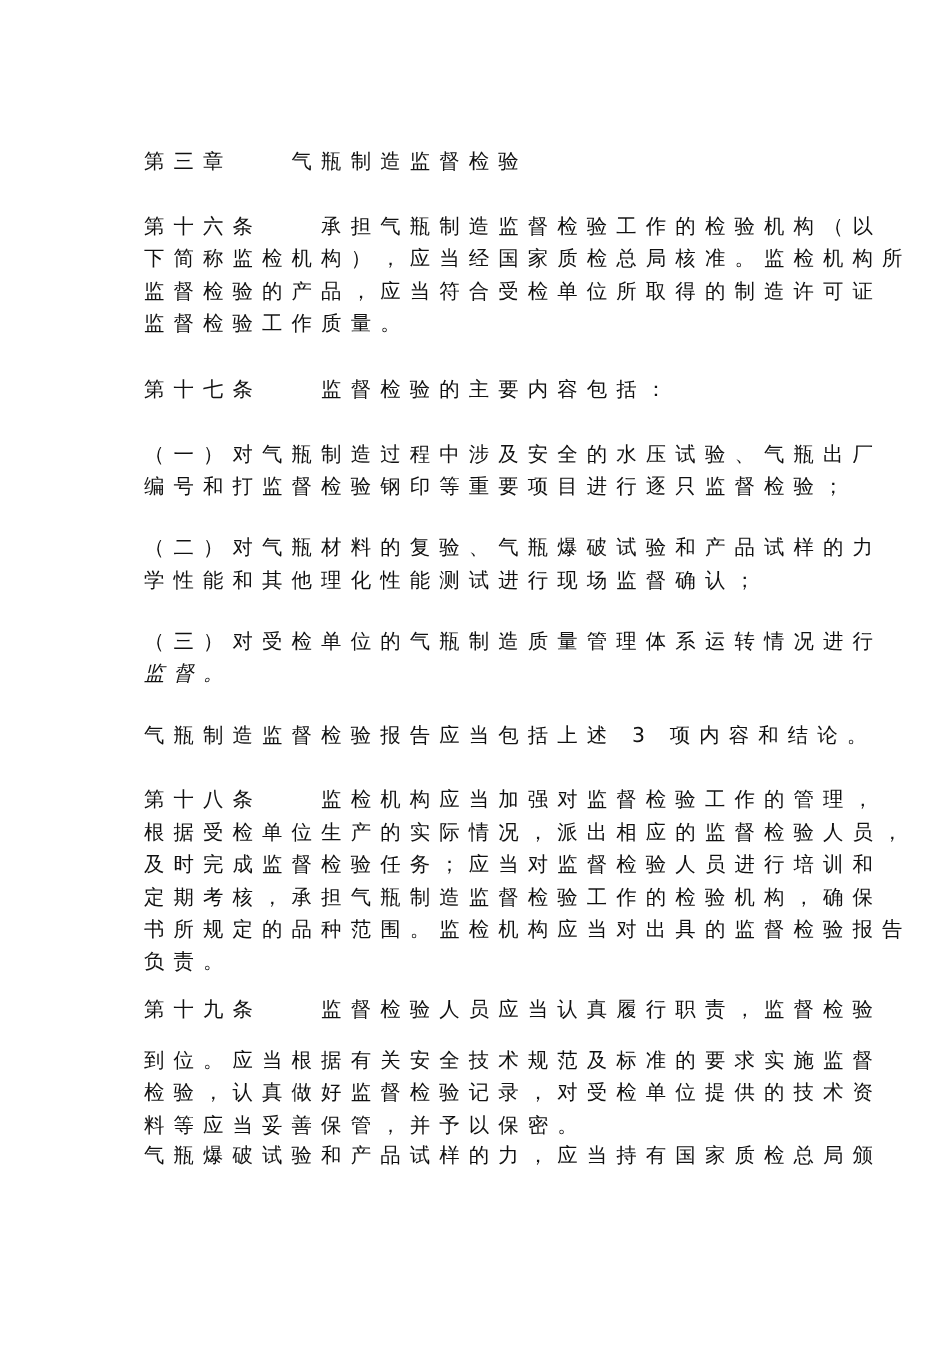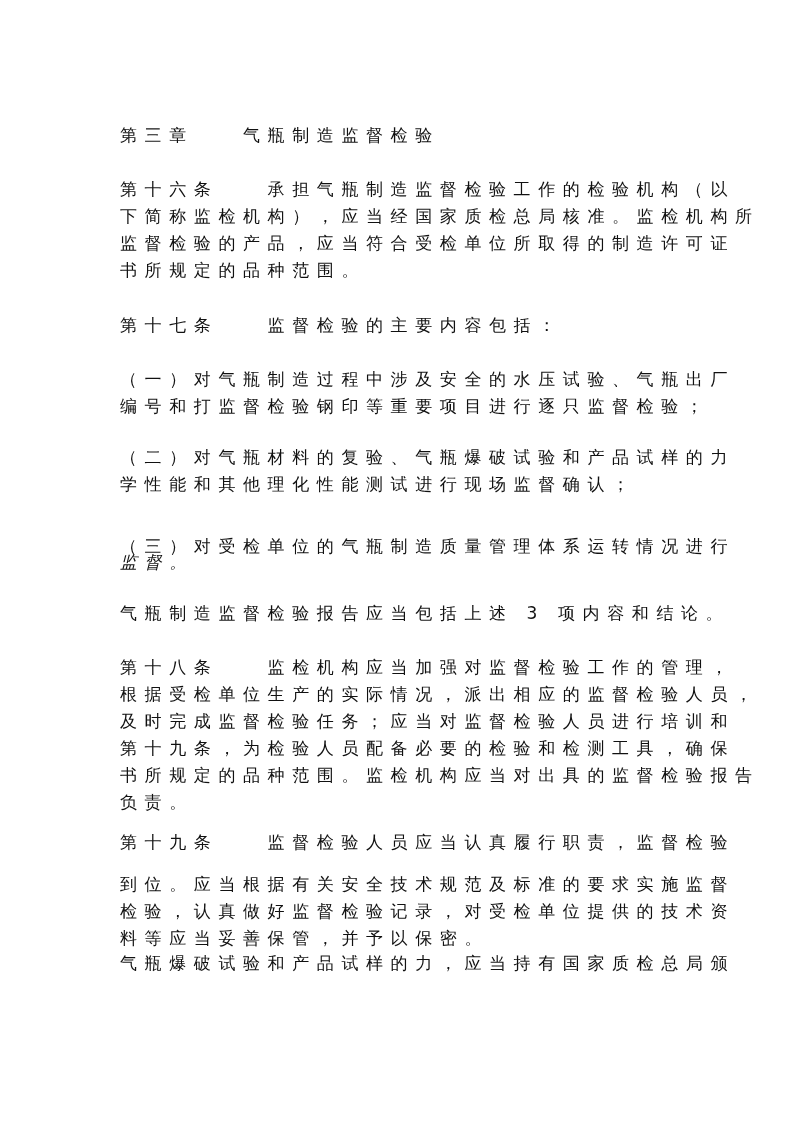--- a/index.html
+++ b/index.html
@@ -13,45 +13,45 @@
 <body>
 
 <div class="page" id="page">
     <div>
       <div class="line" style="top: 122px;">第三章　　气瓶制造监督检验</div>
     </div>
     <div>
       <div class="line" style="top: 176px;">第十六条　　承担气瓶制造监督检验工作的检验机构（以</div>
       <div class="line" style="top: 203px;">下简称监检机构），应当经国家质检总局核准。监检机构所</div>
       <div class="line" style="top: 230px;">监督检验的产品，应当符合受检单位所取得的制造许可证</div>
-      <div class="line" style="top: 257px;">书所规定的品种范围。</div>
+      <div class="line" style="top: 257px;">监督检验工作质量。</div>
     </div>
     <div>
       <div class="line" style="top: 312px;">第十七条　　监督检验的主要内容包括：</div>
     </div>
     <div>
       <div class="line" style="top: 366px;">（一）对气瓶制造过程中涉及安全的水压试验、气瓶出厂</div>
       <div class="line" style="top: 393px;">编号和打监督检验钢印等重要项目进行逐只监督检验；</div>
     </div>
     <div>
       <div class="line" style="top: 444px;">（二）对气瓶材料的复验、气瓶爆破试验和产品试样的力</div>
       <div class="line" style="top: 471px;">学性能和其他理化性能测试进行现场监督确认；</div>
     </div>
     <div>
-      <div class="line" style="top: 534px; font-family: Liberation Mono, monospace;">（三）对受检单位的气瓶制造质量管理体系运转情况进行</div>
+      <div class="line" style="top: 522px;">（三）对受检单位的气瓶制造质量管理体系运转情况进行</div>
       <div class="line" style="top: 549px; font-style: italic;">监督。</div>
     </div>
     <div>
       <div class="line" style="top: 600px;">气瓶制造监督检验报告应当包括上述 3 项内容和结论。</div>
     </div>
     <div>
       <div class="line" style="top: 654px;">第十八条　　监检机构应当加强对监督检验工作的管理，</div>
       <div class="line" style="top: 681px;">根据受检单位生产的实际情况，派出相应的监督检验人员，</div>
       <div class="line" style="top: 708px;">及时完成监督检验任务；应当对监督检验人员进行培训和</div>
-      <div class="line" style="top: 735px;">第十九条，为检验人员配备必要的检验和检测工具，确保</div>
+      <div class="line" style="top: 735px;">定期考核，承担气瓶制造监督检验工作的检验机构，确保</div>
       <div class="line" style="top: 762px;">书所规定的品种范围。监检机构应当对出具的监督检验报告</div>
       <div class="line" style="top: 789px;">负责。</div>
     </div>
     <div>
       <div class="line" style="top: 829px;">第十九条　　监督检验人员应当认真履行职责，监督检验</div>
       <div class="line" style="top: 871px;">到位。应当根据有关安全技术规范及标准的要求实施监督</div>
       <div class="line" style="top: 898px;">检验，认真做好监督检验记录，对受检单位提供的技术资</div>
       <div class="line" style="top: 925px;">料等应当妥善保管，并予以保密。</div>
     </div>
     <div>

